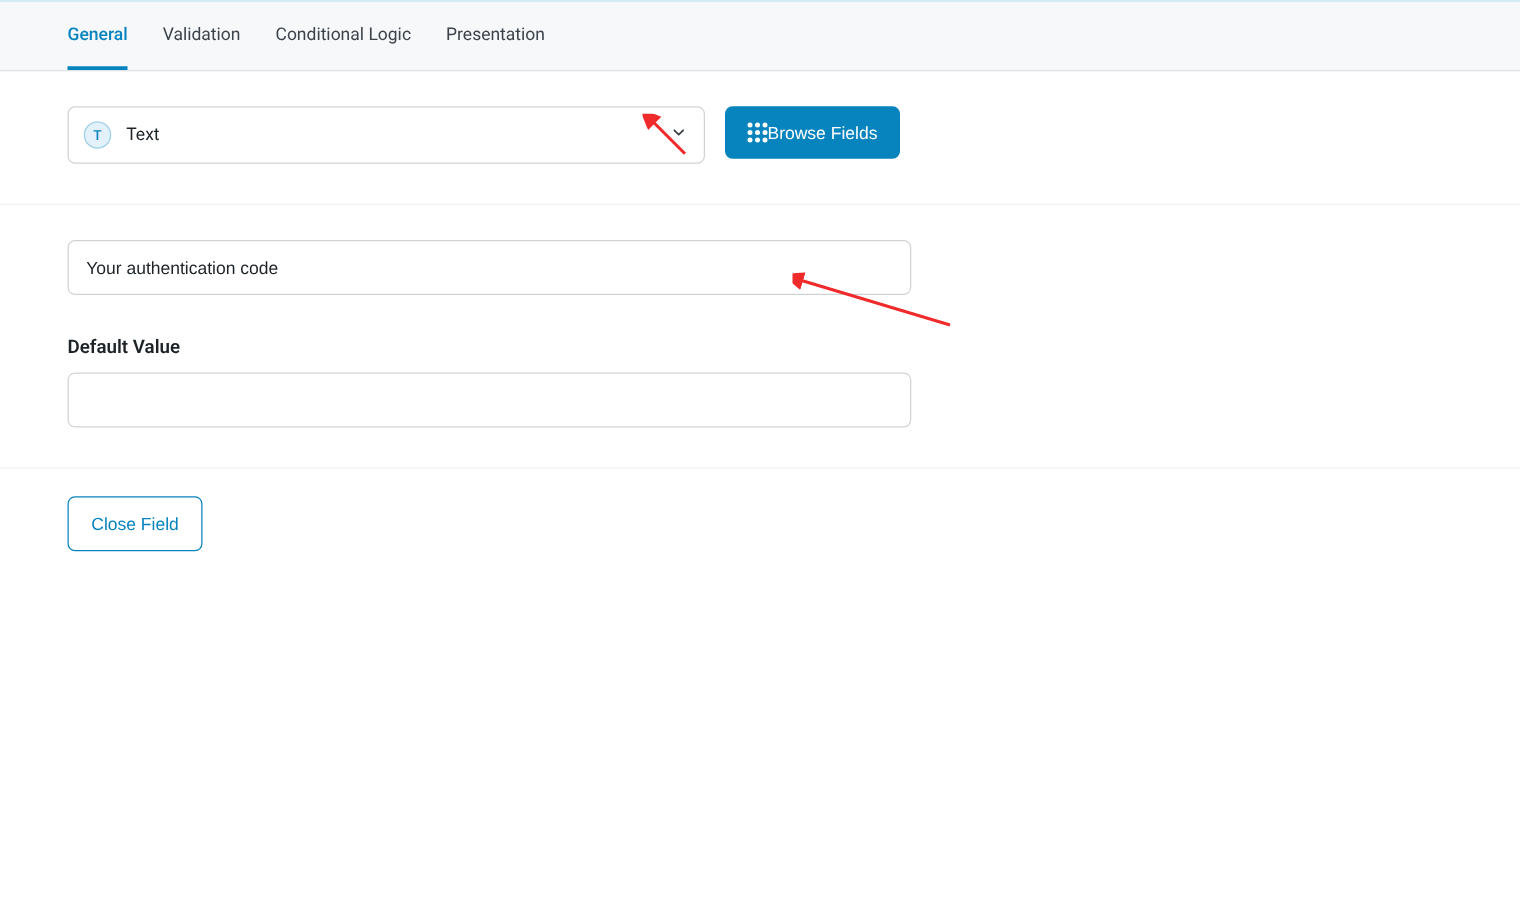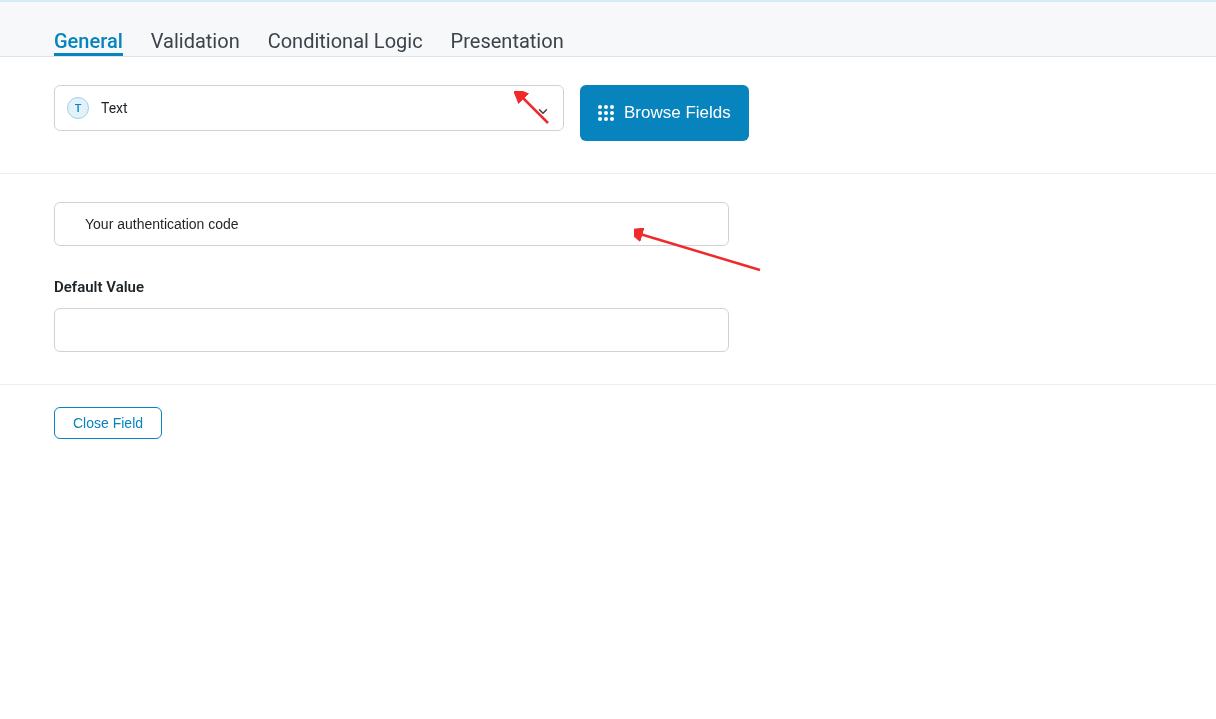--- a/index.html
+++ b/index.html
@@ -21,22 +21,22 @@
     border-bottom: 1px solid #e0e3e6;
     padding-left: 54px;
     display: flex;
     align-items: stretch;
     height: 55px;
   }
   .tab {
     padding: 0 0;
     margin-right: 28px;
     display: flex;
-    align-items: flex-end;
-    font-size: 20px;
+    align-items: center;
+    font-size: 14px;
     color: #3c434a;
     cursor: pointer;
     position: relative;
     border-bottom: 3px solid transparent;
   }
   .tab.active {
     color: #0783be;
     border-bottom: 3px solid #0783be;
     font-weight: 500;
   }
@@ -92,31 +92,30 @@
     margin-right: 12px;
     flex-shrink: 0;
   }
   .chevron {
     position: absolute;
     right: 14px;
     top: 50%;
     transform: translateY(-50%);
   }
   .btn {
-    height: 56px;
+    height: 42px;
     padding: 0 18px;
     border-radius: 6px;
     display: inline-flex;
     align-items: center;
     justify-content: center;
-    font-size: 17px;
+    font-size: 14px;
     cursor: pointer;
     border: none;
     font-weight: 500;
-    gap: 10px;
   }
   .btn-primary {
     background: #0783be;
     color: #ffffff;
   }
   .grid-icon {
     width: 16px; height: 16px;
     display: grid;
     grid-template-columns: repeat(3,1fr);
     grid-template-rows: repeat(3,1fr);
@@ -125,41 +124,41 @@
   .grid-icon span {
     width: 4px; height: 4px; border-radius: 50%; background: #fff;
   }
 
   .text-input {
     width: 675px;
     max-width: 100%;
     height: 44px;
     border: 1px solid #d0d3d6;
     border-radius: 6px;
-    padding: 0 30px;
+    padding: 0 14px;
     font-size: 14px;
     color: #1d2327;
     background: #fff;
   }
   .text-input::placeholder { color: #8c8f94; }
 
   .help {
     font-size: 13px;
     color: #6b7075;
     margin-top: 10px;
   }
 
   .footer {
     padding: 22px 54px;
   }
   .btn-outline {
     background: #ffffff;
     color: #0783be;
     border: 1.5px solid #0783be;
-    height: 32px;
+    height: 44px;
     padding: 0 18px;
     font-weight: 500;
     border-radius: 6px;
     cursor: pointer;
     font-size: 14px;
   }
 
   
   .arrow {
     position: absolute;

